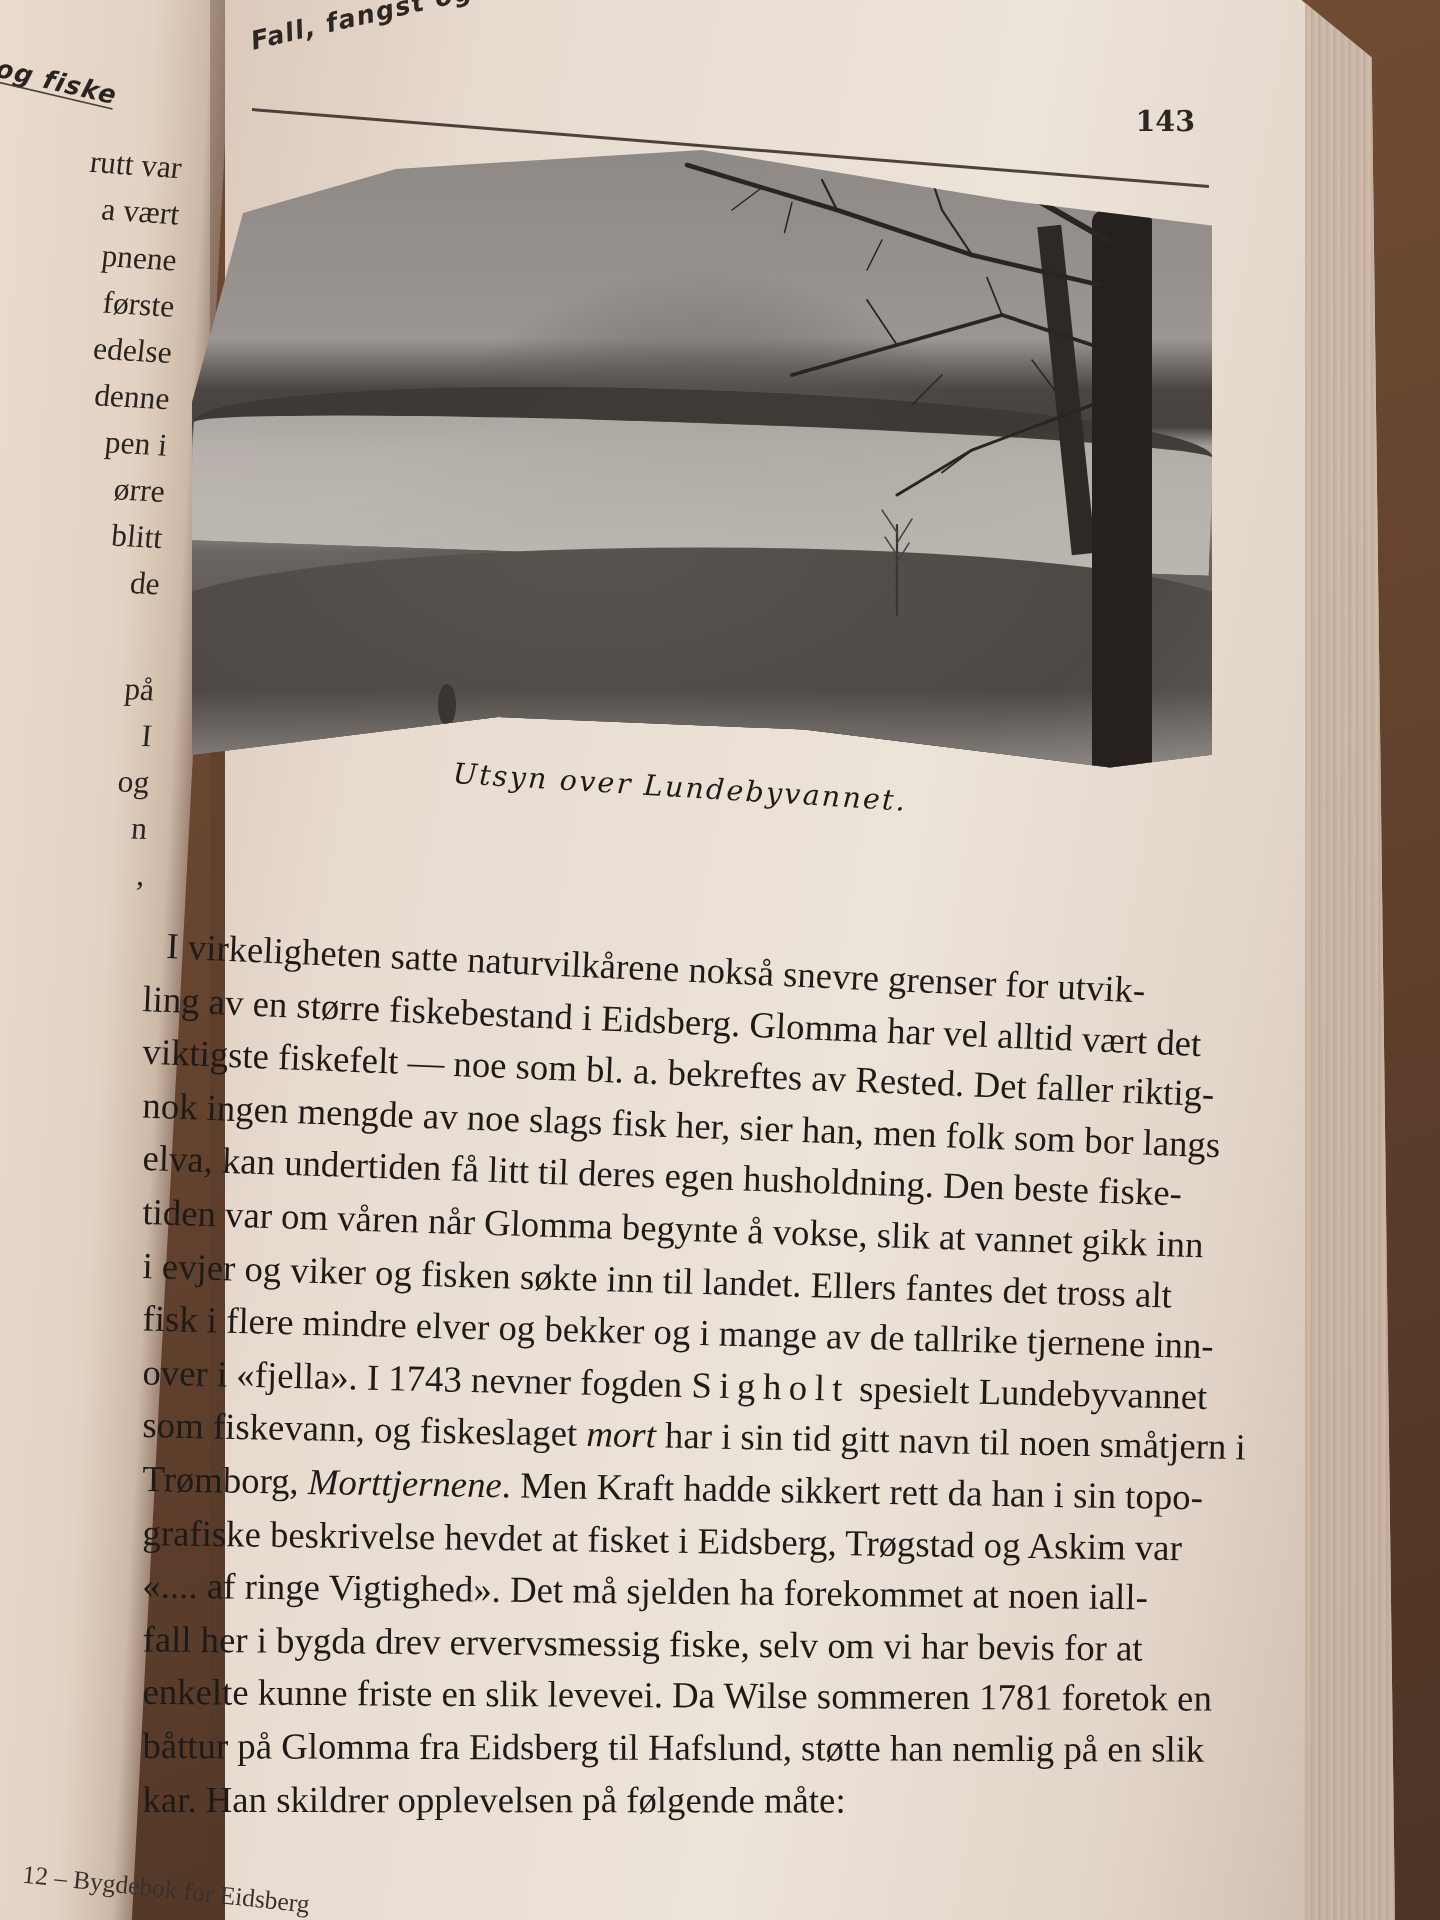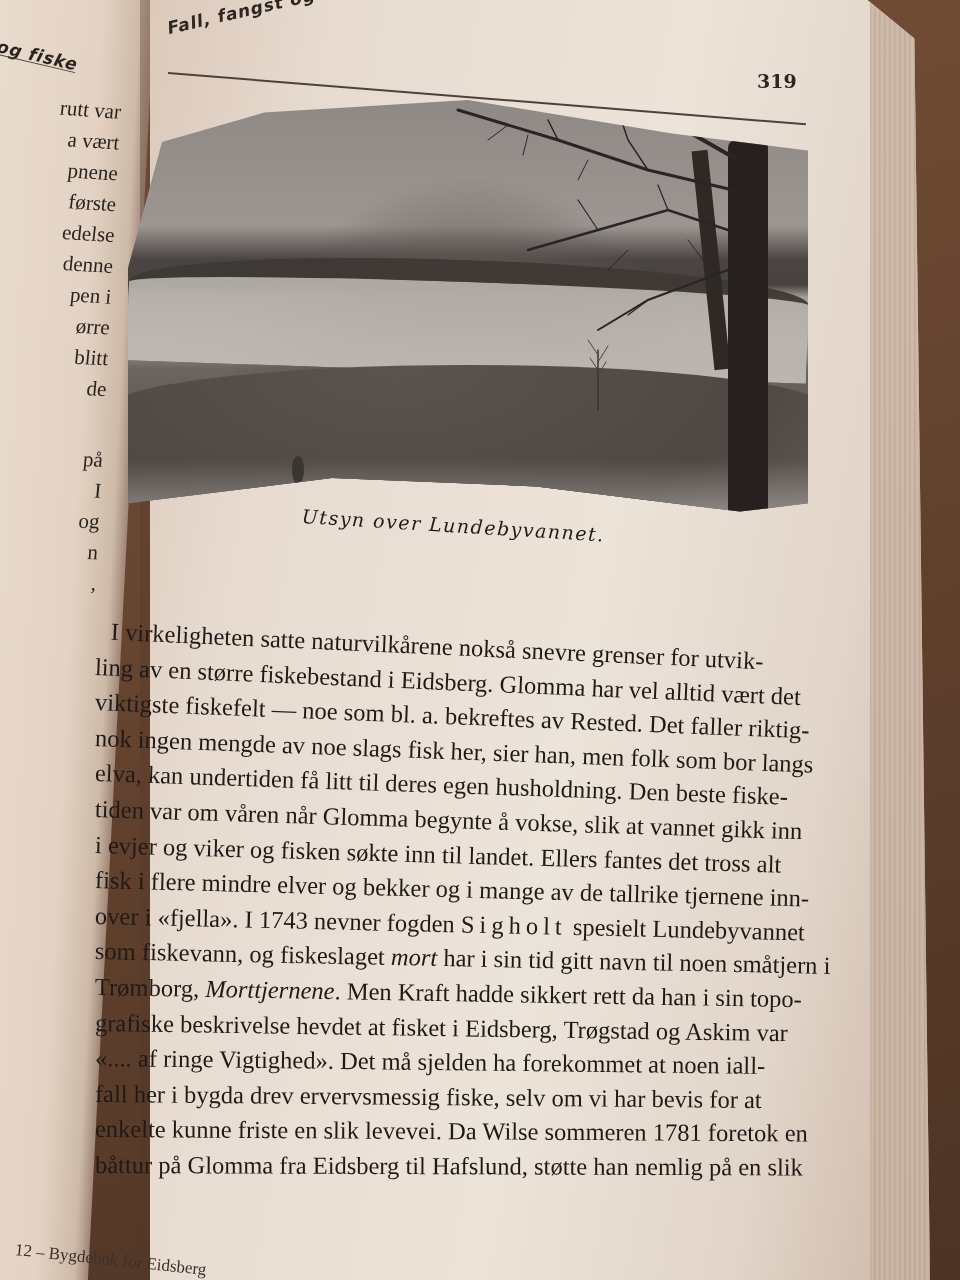--- a/index.html
+++ b/index.html
@@ -136,21 +136,21 @@
     </div>
 </div>
 <div class="gutter"></div>
 
 <div class="page">
   <div class="page-edges"></div>
 </div>
 
 <div class="running-head">Fall, fangst og fiske</div>
 <div class="head-rule"></div>
-<div class="page-number">319</div>
+<div class="page-number">143</div>
 
 <div class="photo">
   <div class="photo-lake"></div>
   <div class="photo-field"></div>
   <div class="photo-frost"></div>
   <div class="tree-trunk2"></div>
   <div class="tree-trunk"></div>
   <svg width="680" height="420" viewBox="0 0 680 420">
     <g stroke="#2a2522" fill="none" stroke-linecap="round">
       <path d="M610 60 L540 20 L470 0" stroke-width="4"></path>
@@ -183,15 +183,16 @@
     <div class="line" style="transform: rotate(1.64deg);"><span>i evjer og viker og fisken søkte inn til landet. Ellers fantes det tross alt</span></div>
     <div class="line" style="transform: rotate(1.48deg);"><span>fisk i flere mindre elver og bekker og i mange av de tallrike tjernene inn-</span></div>
     <div class="line" style="transform: rotate(1.32deg);"><span>over i «fjella». I 1743 nevner fogden </span><span class="sperr">Sigholt</span><span> spesielt Lundebyvannet</span></div>
     <div class="line" style="transform: rotate(1.16deg);"><span>som fiskevann, og fiskeslaget </span><em>mort</em><span> har i sin tid gitt navn til noen småtjern i</span></div>
     <div class="line" style="transform: rotate(1deg);"><span>Trømborg, </span><em>Morttjernene</em><span>. Men Kraft hadde sikkert rett da han i sin topo-</span></div>
     <div class="line" style="transform: rotate(0.84deg);"><span>grafiske beskrivelse hevdet at fisket i Eidsberg, Trøgstad og Askim var</span></div>
     <div class="line" style="transform: rotate(0.68deg);"><span>«.... af ringe Vigtighed». Det må sjelden ha forekommet at noen iall-</span></div>
     <div class="line" style="transform: rotate(0.52deg);"><span>fall her i bygda drev ervervsmessig fiske, selv om vi har bevis for at</span></div>
     <div class="line" style="transform: rotate(0.36deg);"><span>enkelte kunne friste en slik levevei. Da Wilse sommeren 1781 foretok en</span></div>
     <div class="line" style="transform: rotate(0.2deg);"><span>båttur på Glomma fra Eidsberg til Hafslund, støtte han nemlig på en slik</span></div>
+    <div class="line" style="transform: rotate(0.04deg);"><span>kar. Han skildrer opplevelsen på følgende måte:</span></div>
   </div>
 
 <div class="footer-sig">12 – Bygdebok for Eidsberg</div>
 
 </body></html>

